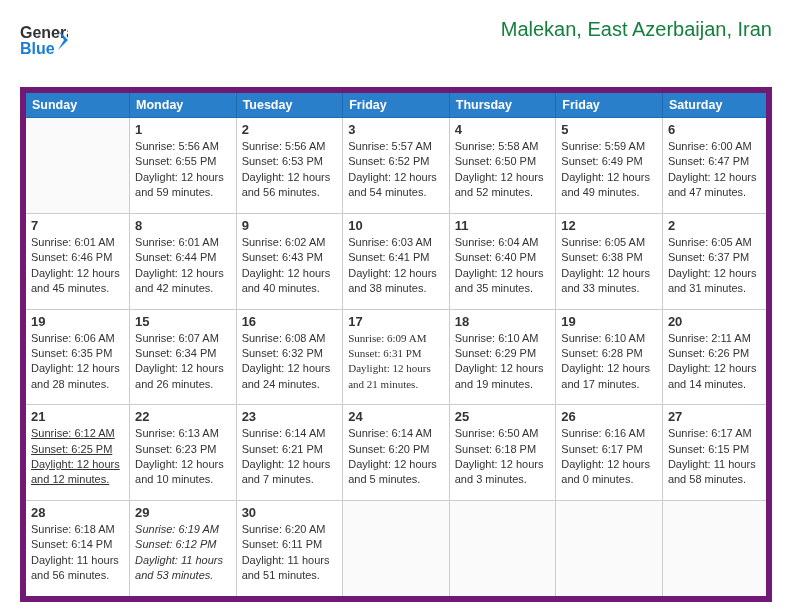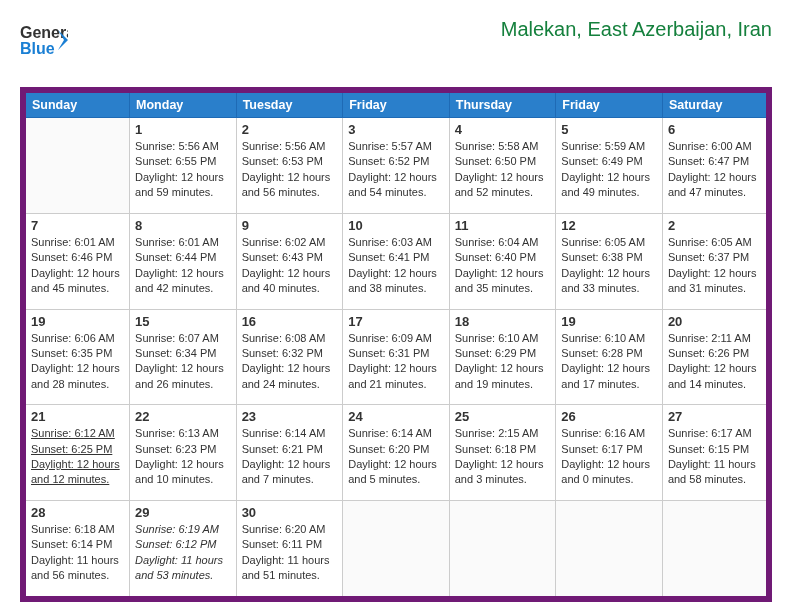--- a/index.html
+++ b/index.html
@@ -231,21 +231,21 @@
           </td>
           <td>
             <span class="day-num">16</span>
             <div class="info" style="white-space: pre-line;">Sunrise: 6:08 AM
 Sunset: 6:32 PM
 Daylight: 12 hours
 and 24 minutes.</div>
           </td>
           <td>
             <span class="day-num">17</span>
-            <div class="info" style="white-space: pre-line;">Sunrise: 6:09 AM
+            <div class="info" style="white-space: pre-line; font-family: Liberation Serif, serif;">Sunrise: 6:09 AM
 Sunset: 6:31 PM
 Daylight: 12 hours
 and 21 minutes.</div>
           </td>
           <td>
             <span class="day-num">18</span>
             <div class="info" style="white-space: pre-line;">Sunrise: 6:10 AM
 Sunset: 6:29 PM
 Daylight: 12 hours
 and 19 minutes.</div>
@@ -289,21 +289,21 @@
           </td>
           <td>
             <span class="day-num">24</span>
             <div class="info" style="white-space: pre-line;">Sunrise: 6:14 AM
 Sunset: 6:20 PM
 Daylight: 12 hours
 and 5 minutes.</div>
           </td>
           <td>
             <span class="day-num">25</span>
-            <div class="info" style="white-space: pre-line;">Sunrise: 2:15 AM
+            <div class="info" style="white-space: pre-line;">Sunrise: 6:50 AM
 Sunset: 6:18 PM
 Daylight: 12 hours
 and 3 minutes.</div>
           </td>
           <td>
             <span class="day-num">26</span>
             <div class="info" style="white-space: pre-line;">Sunrise: 6:16 AM
 Sunset: 6:17 PM
 Daylight: 12 hours
 and 0 minutes.</div>

